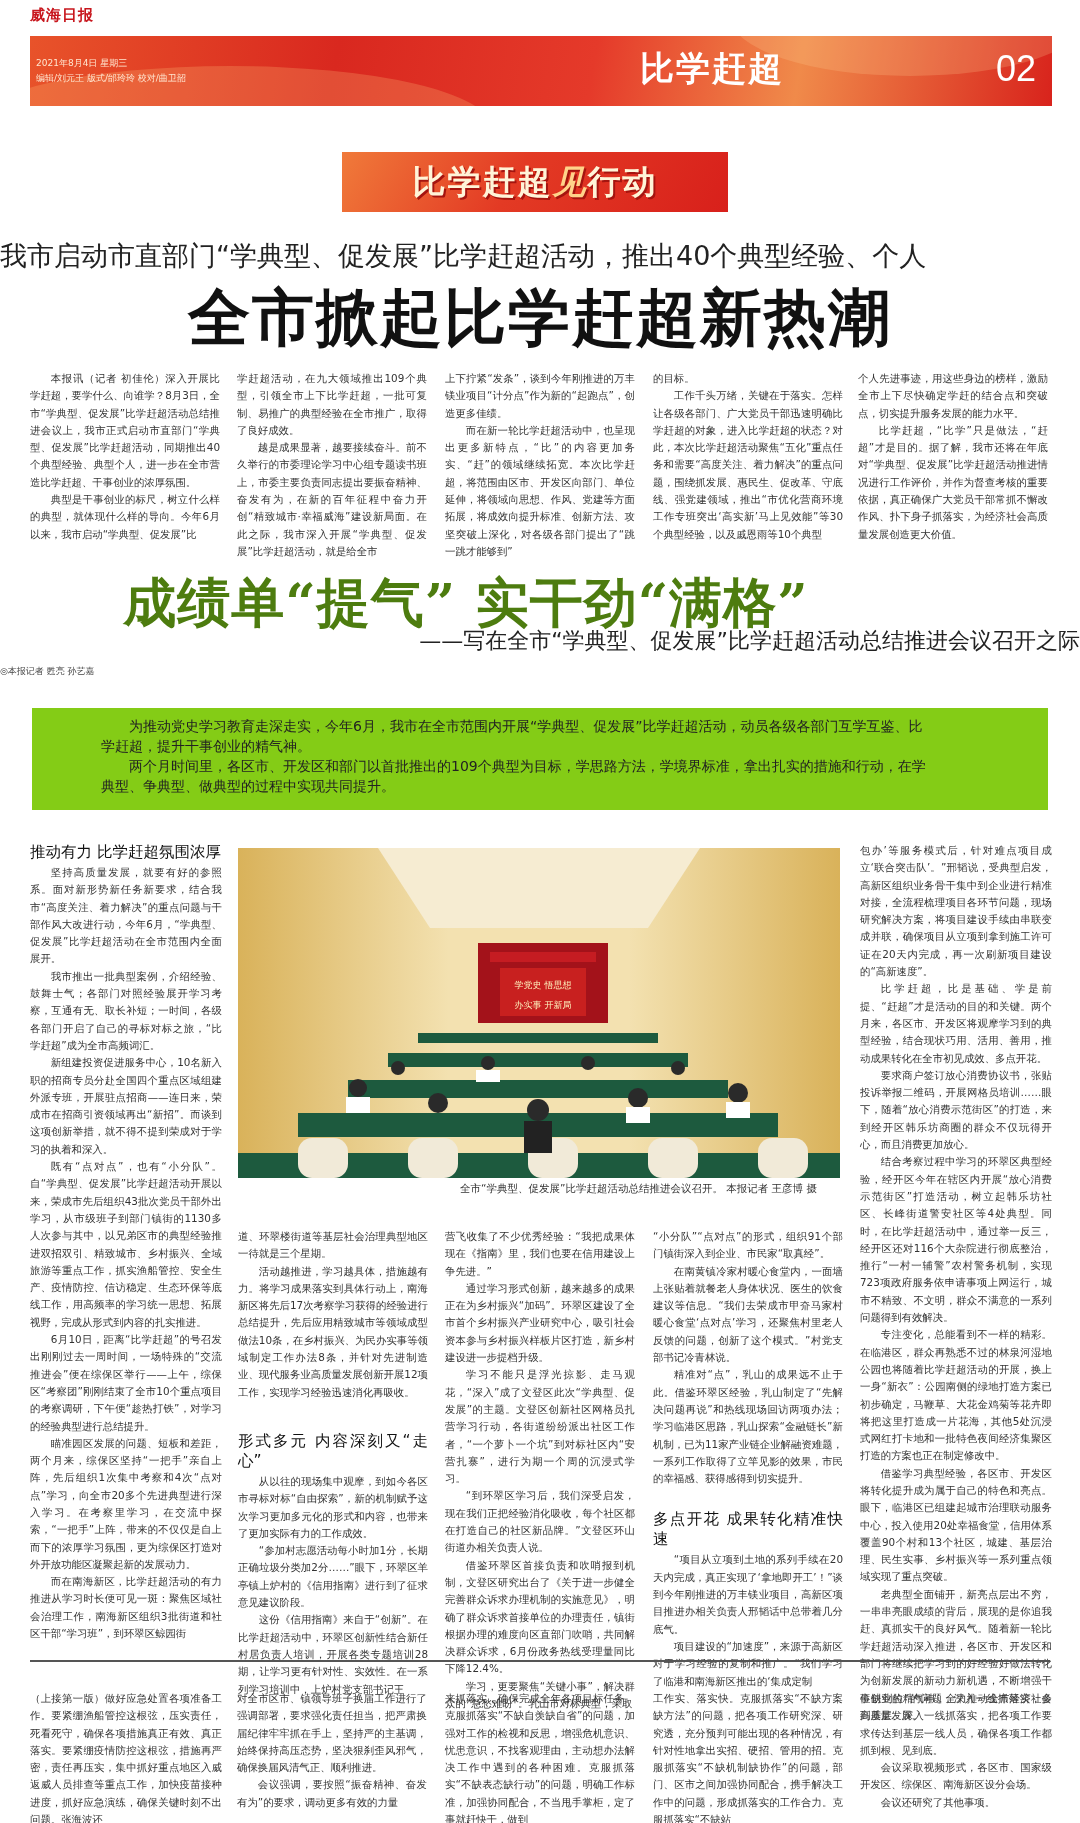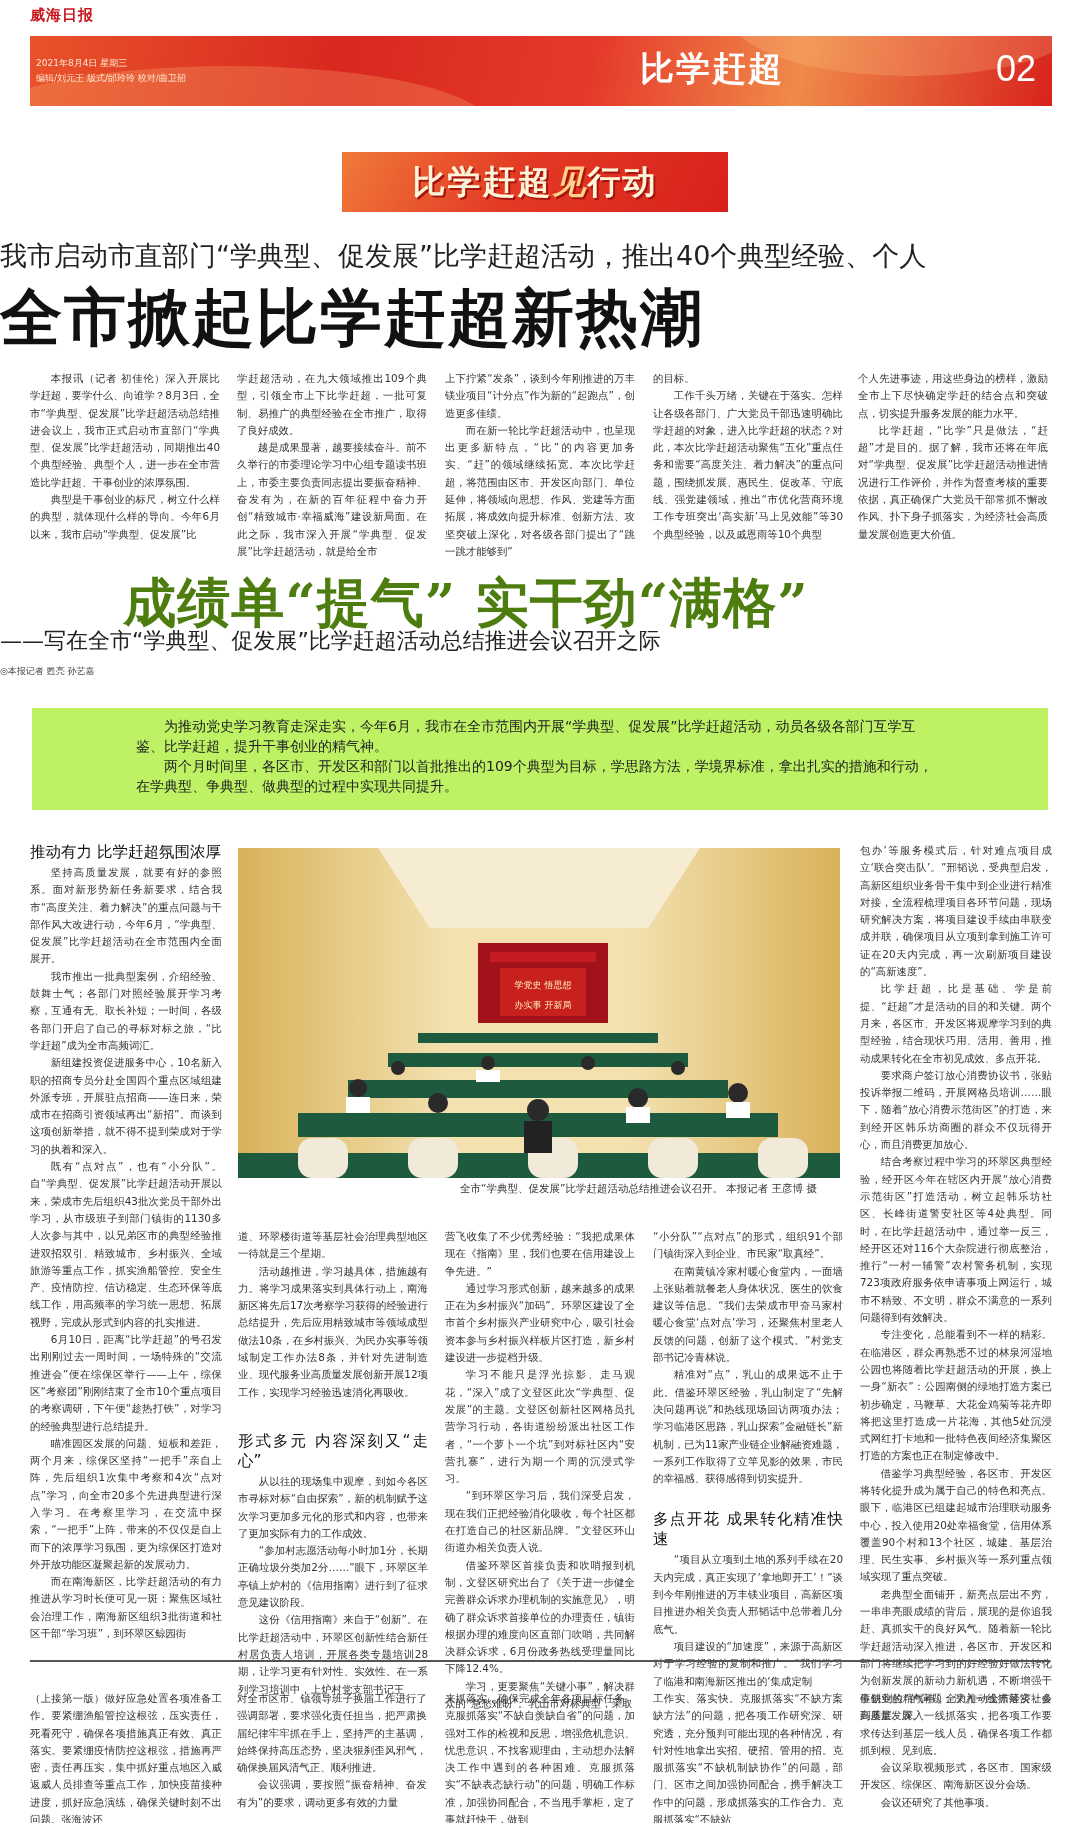--- a/index.html
+++ b/index.html
@@ -10,28 +10,28 @@
 .banner .sweep{position:absolute;left:-60px;top:30px;width:520px;height:120px;border-radius:50%;background:rgba(255,190,120,.25)}
 .banner .sweep2{position:absolute;left:700px;top:-80px;width:360px;height:120px;border-radius:50%;background:rgba(255,210,150,.22)}
 .banner .meta{position:absolute;left:6px;top:20px;font-size:9px;color:#ffe6d0;line-height:15px}
 .banner .title{position:absolute;left:270px;top:8px;font-family:"DejaVu Serif",serif;font-size:40px;font-style:italic;font-weight:bold;color:#fff2c8;letter-spacing:3px;text-shadow:1px 1px 0 #a0151a}
 .banner .title2{position:absolute;left:610px;top:10px;font-size:34px;font-weight:bold;color:#fff;letter-spacing:2px}
 .banner .pageno{position:absolute;right:16px;top:12px;font-size:36px;color:#fff;font-family:"Liberation Sans",sans-serif}
 .tagbox{left:342px;top:152px;width:386px;height:60px;background:linear-gradient(120deg,#f07a3a 0%,#e33a24 45%,#d8201b 100%);display:flex;align-items:center;justify-content:center}
 .tagbox span{font-size:33px;font-weight:bold;color:#fff4d8;letter-spacing:2px;text-shadow:2px 2px 0 #a5140f}
 .tagbox .hl{font-family:"DejaVu Serif",serif;font-style:italic;color:#ffd38a}
 .subhead1{left:0;width:1080px;top:238px;text-align:left;font-size:27px;color:#222;letter-spacing:0}
-.headline1{left:0;width:1080px;top:276px;text-align:left;font-family:"DejaVu Serif",serif;font-weight:bold;font-size:62px;color:#111;letter-spacing:2px}
+.headline1{left:0;width:1080px;top:276px;text-align:center;font-family:"DejaVu Serif",serif;font-weight:bold;font-size:62px;color:#111;letter-spacing:2px}
 .col{font-size:10.4px;line-height:17.3px;color:#333;text-align:justify}
 .col p{text-indent:2em}
 .col p.noindent{text-indent:0}
 .headline2{left:0;width:932px;top:568px;text-align:center;font-family:"DejaVu Serif",serif;font-weight:bold;font-size:53px;color:#4d7c0f;letter-spacing:1px}
-.subtitle2{left:0;width:1080px;top:626px;text-align:left;font-size:22px;color:#222}
+.subtitle2{left:0;width:1080px;top:626px;text-align:right;font-size:22px;color:#222}
 .byline{left:0;width:1080px;top:665px;text-align:left;font-size:9px;color:#444}
-.lead{left:32px;top:708px;width:1016px;height:102px;background:#bef264;padding:8px 112px 0 104px}
+.lead{left:32px;top:708px;width:1016px;height:102px;background:#84cc16;padding:8px 112px 0 69px}
 .lead p{font-size:14px;line-height:20px;color:#222;text-indent:2em}
 .sechead{font-size:15.5px;font-weight:normal;color:#111;line-height:20px;margin-bottom:2px;text-indent:0}
 .photo{left:238px;top:848px;width:602px;height:330px;background:#e9c98a;overflow:hidden}
 .caption{left:460px;top:1182px;font-size:10.5px;color:#333}
 .rule{height:2px;background:#555}
 </style>
 </head>
 <body>
 
 <div class="abs masthead">威海日报</div>

